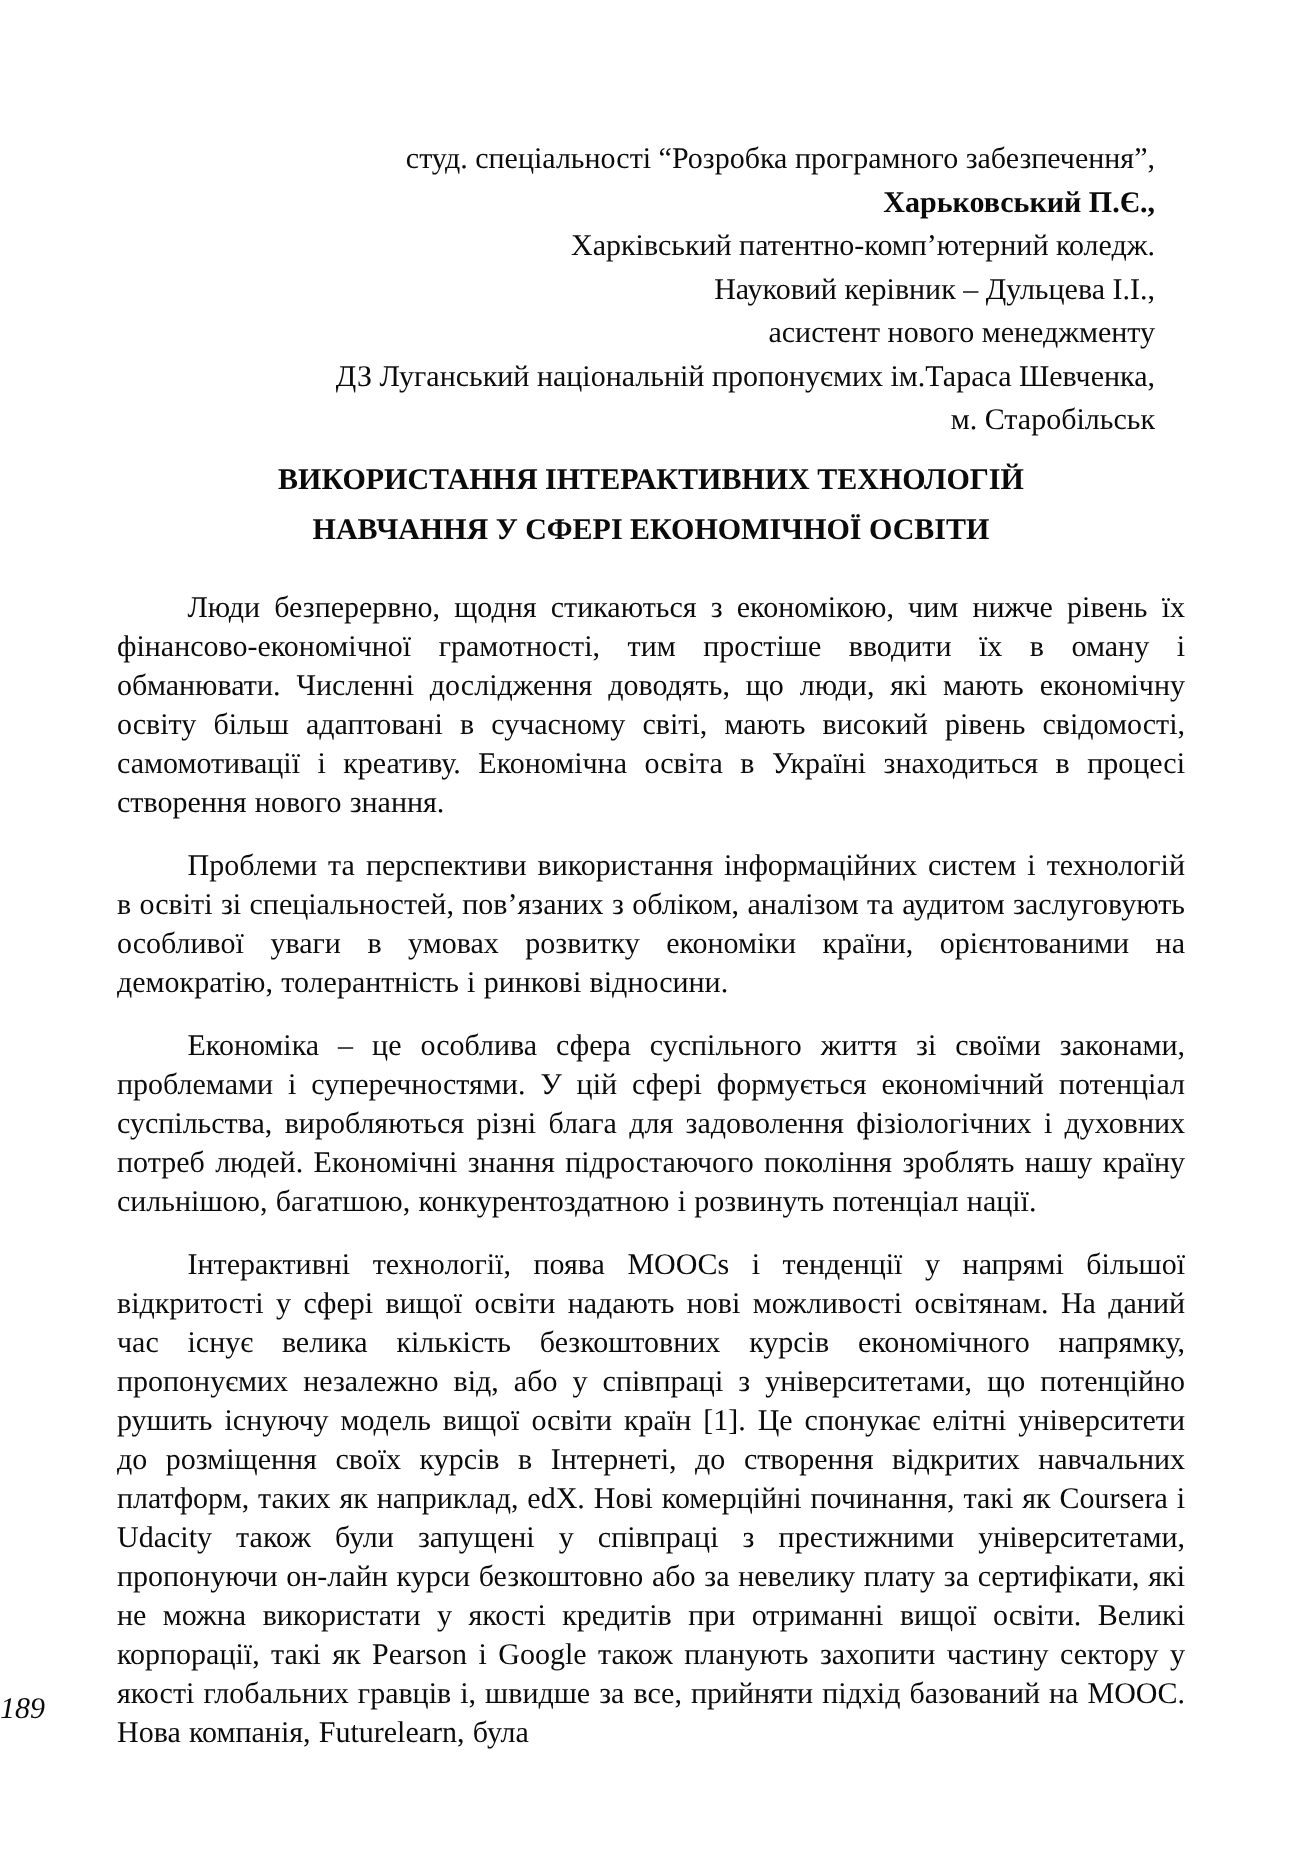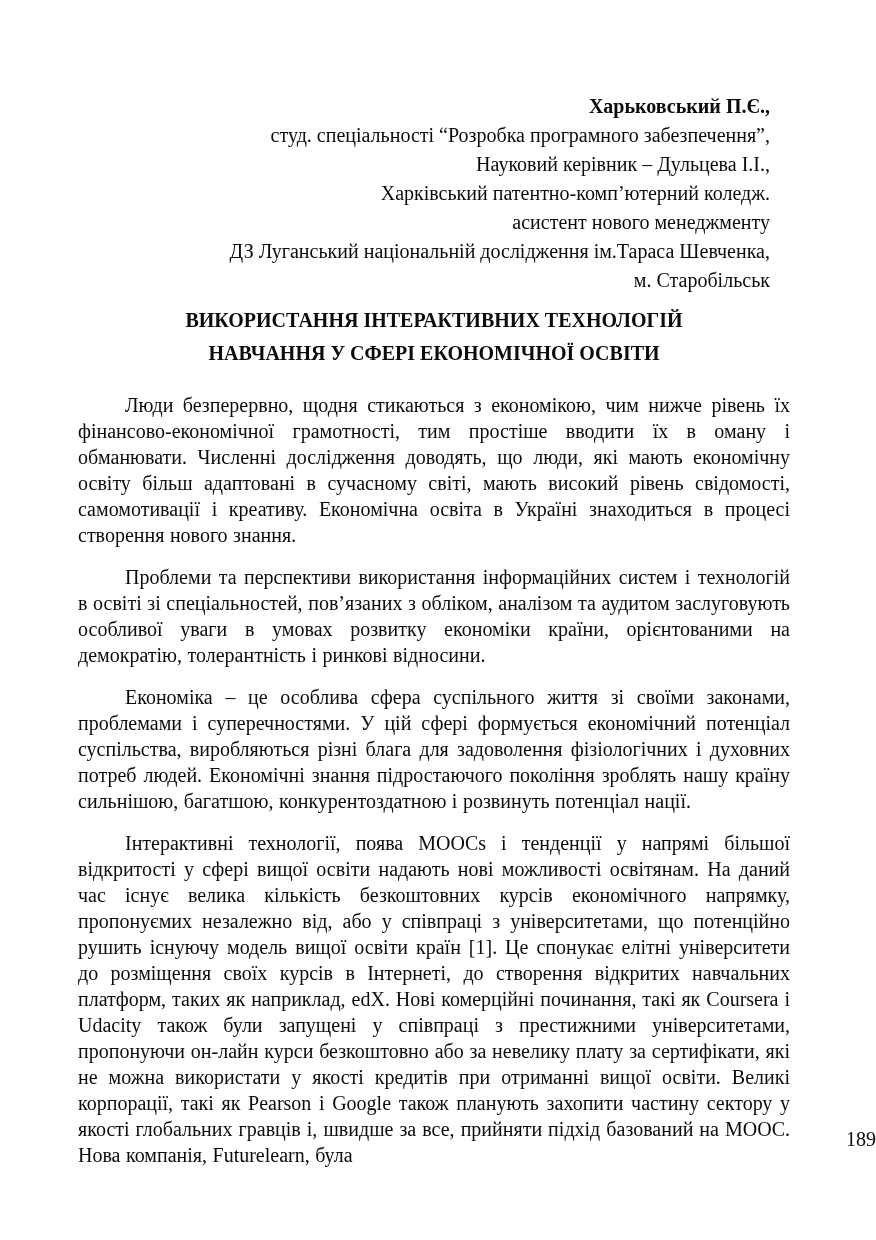--- a/index.html
+++ b/index.html
@@ -51,38 +51,39 @@
     text-align: justify;
     text-indent: 47px;
     hyphens: none;
     word-spacing: 0.5px;
   }
   .page-number {
     position: absolute;
     left: 0;
     top: 1126px;
     width: 100%;
-    text-align: right;
+    text-align: left;
     font-size: 20px;
     line-height: 26px;
+    font-style: italic;
   }
 </style>
 </head>
 <body>
 
 <div class="page">
   <div class="content">
 
     <div class="byline">
+      <div class="byline-line">студ. спеціальності “Розробка програмного забезпечення”,</div>
       <div class="byline-line author">Харьковський П.Є.,</div>
-      <div class="byline-line">студ. спеціальності “Розробка програмного забезпечення”,</div>
+      <div class="byline-line">Харківський патентно-комп’ютерний коледж.</div>
       <div class="byline-line">Науковий керівник – Дульцева І.І.,</div>
-      <div class="byline-line">Харківський патентно-комп’ютерний коледж.</div>
       <div class="byline-line">асистент нового менеджменту</div>
-      <div class="byline-line">ДЗ Луганський національній дослідження ім.Тараса Шевченка,</div>
+      <div class="byline-line">ДЗ Луганський національній пропонуємих ім.Тараса Шевченка,</div>
       <div class="byline-line">м. Старобільськ</div>
     </div>
 
     <h1 class="title">
       <div>ВИКОРИСТАННЯ ІНТЕРАКТИВНИХ ТЕХНОЛОГІЙ</div>
       <div>НАВЧАННЯ У СФЕРІ ЕКОНОМІЧНОЇ ОСВІТИ</div>
     </h1>
 
     <div class="body">
       <p>Люди безперервно, щодня стикаються з економікою, чим нижче рівень їх фінансово-економічної грамотності, тим простіше вводити їх в оману і обманювати. Численні дослідження доводять, що люди, які мають економічну освіту більш адаптовані в сучасному світі, мають високий рівень свідомості, самомотивації і креативу. Економічна освіта в Україні знаходиться в процесі створення нового знання.</p>

